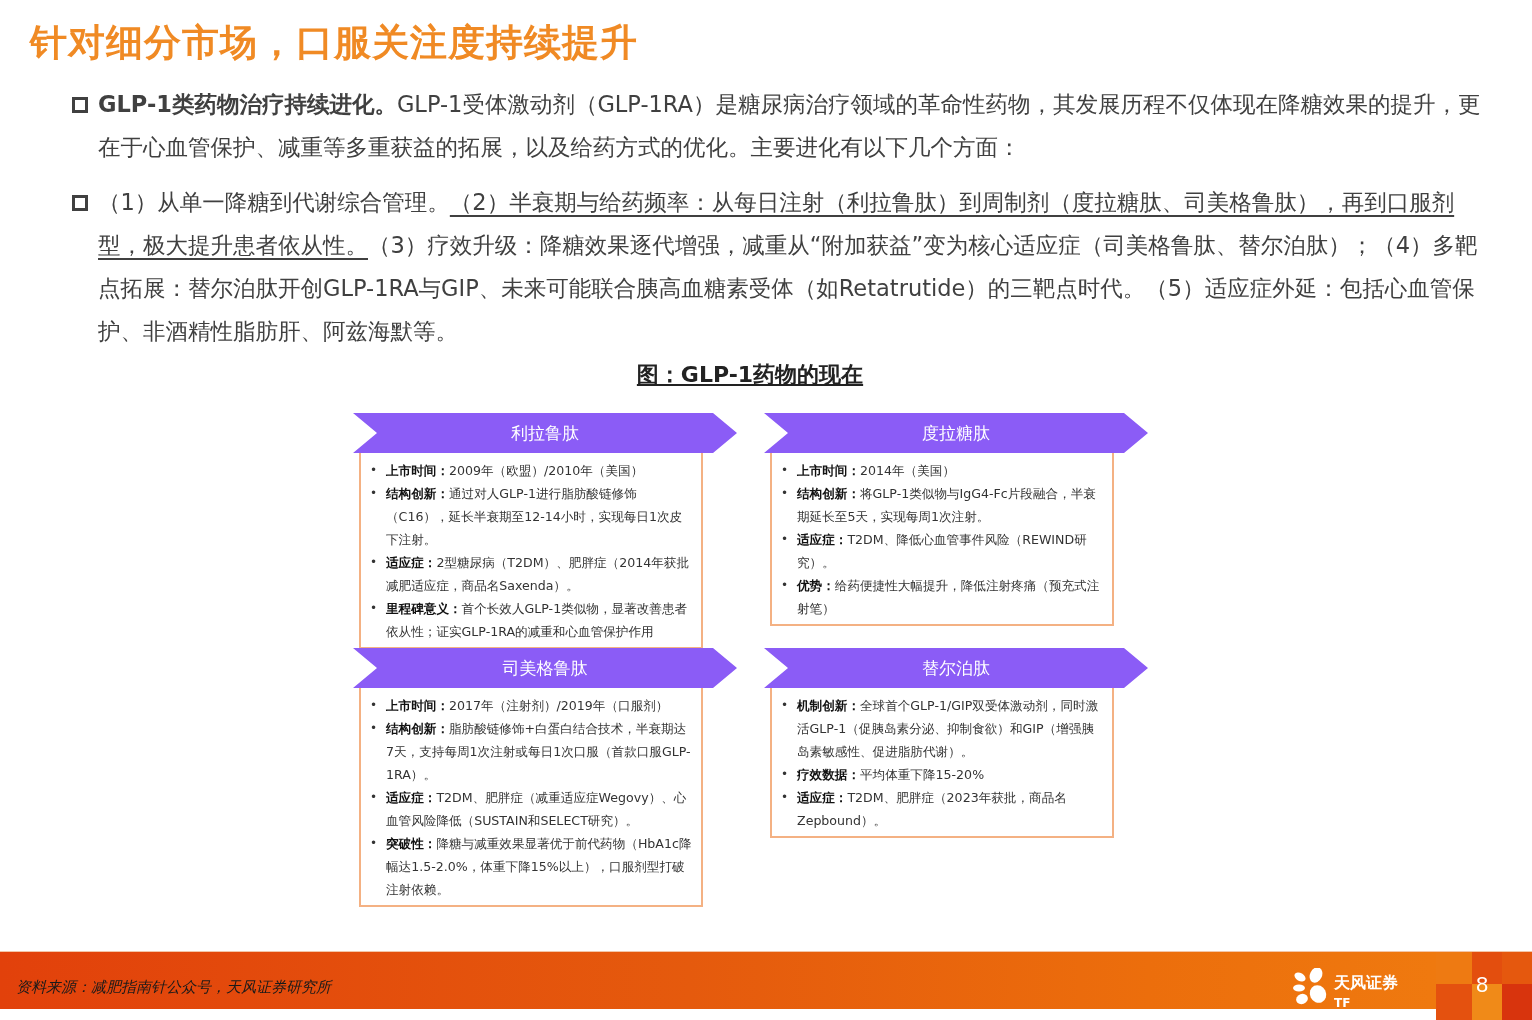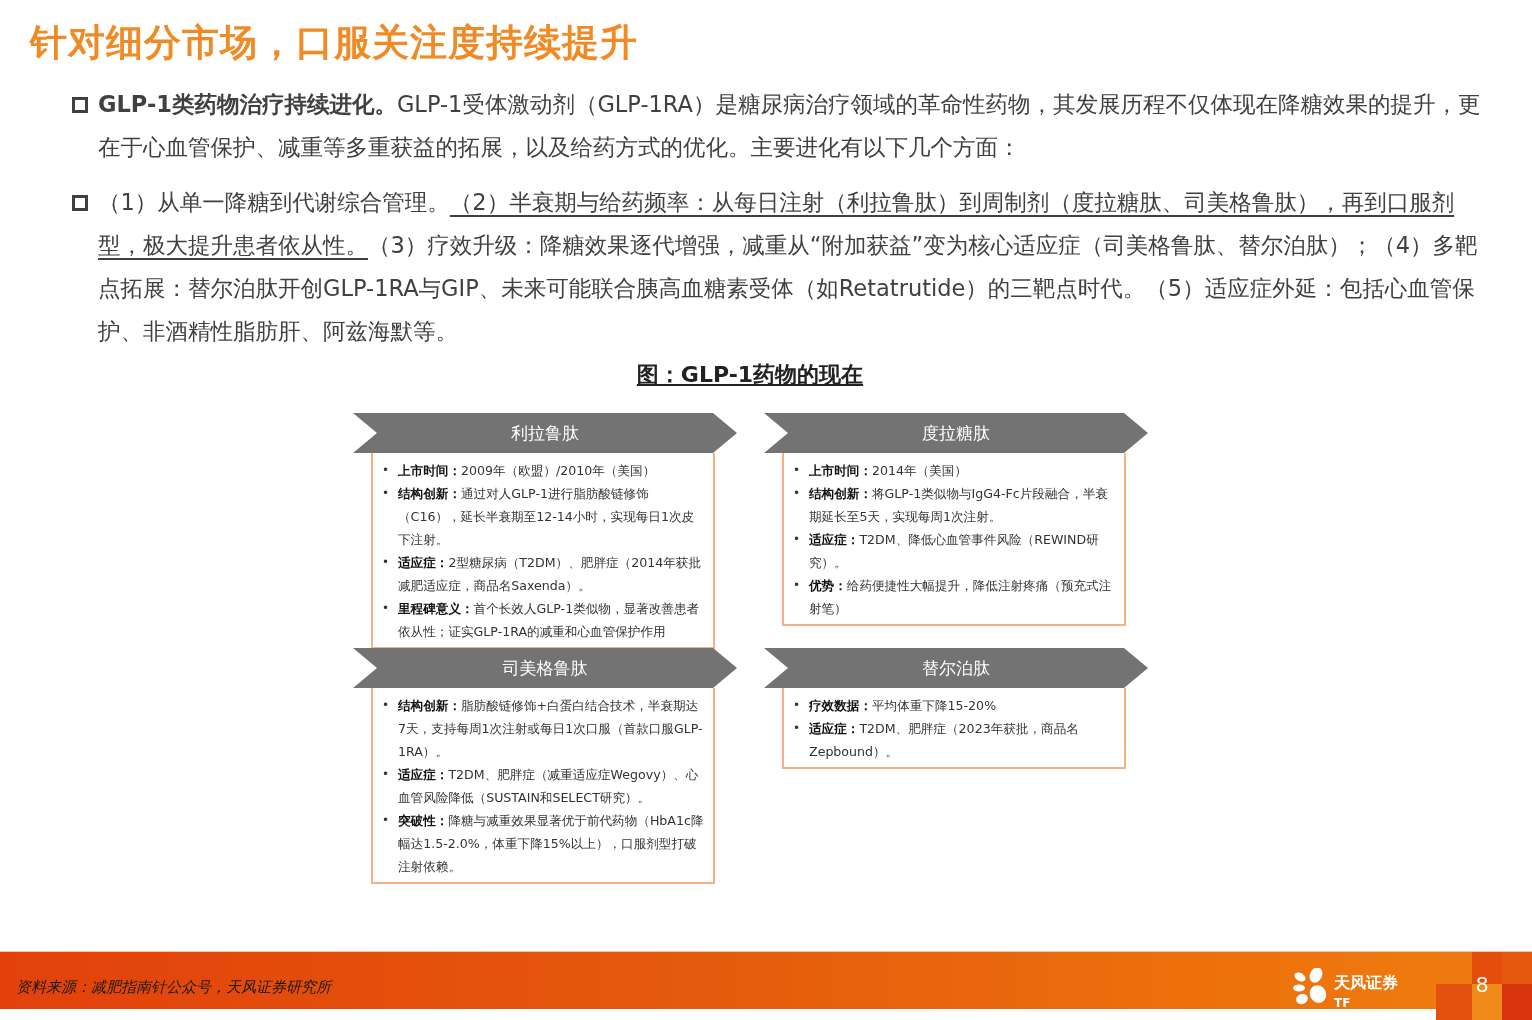--- a/index.html
+++ b/index.html
@@ -31,27 +31,27 @@
   .fig-caption {
     position: absolute; left: 0; width: 1500px; top: 360px; text-align: center;
     font-size: 22px; font-weight: bold; color: #222;
     font-family: "DejaVu Sans", sans-serif;
     text-decoration: underline;
   }
 
   .card { position: absolute; width: 384px; }
   .card-header {
     position: relative; height: 40px; width: 384px;
-    background: #737373;
+    background: #8b5cf6;
     clip-path: polygon(0 0, 360px 0, 384px 20px, 360px 40px, 0 40px, 24px 20px);
     color: #fff; text-align: center; line-height: 40px; font-size: 17px;
     font-family: "DejaVu Sans", sans-serif;
   }
   .card-body {
-    margin-left: 18px; width: 344px;
+    margin-left: 6px; width: 344px;
     border: 2px solid #F4B183; border-top: none;
     padding: 6px 8px 4px 8px; background: #fff;
   }
   .card-body .item {
     position: relative; padding-left: 17px;
     font-size: 12.6px; line-height: 23px; color: #333;
     font-family: "DejaVu Sans", sans-serif;
   }
   .card-body .item::before {
     content: "•"; position: absolute; left: 1px; top: 0; font-size: 12px; color: #333;
@@ -121,29 +121,31 @@
     <div class="item"><span class="k">上市时间</span><span class="k">：</span><span>2014年（美国）</span></div>
     <div class="item"><span class="k">结构创新</span><span class="k">：</span><span>将GLP-1类似物与IgG4-Fc片段融合，半衰期延长至5天，实现每周1次注射。</span></div>
     <div class="item"><span class="k">适应症</span><span class="k">：</span><span>T2DM、降低心血管事件风险（REWIND研究）。</span></div>
     <div class="item"><span class="k">优势</span><span class="k">：</span><span>给药便捷性大幅提升，降低注射疼痛（预充式注射笔）</span></div>
   </div>
 </div>
 
 <div class="card card-3">
   <div class="card-header">司美格鲁肽</div>
   <div class="card-body">
+    <div class="item"><span class="k">上市时间</span><span class="k">：</span><span>2017年（注射剂）/2019年（口服剂）</span></div>
     <div class="item"><span class="k">结构创新</span><span class="k">：</span><span>脂肪酸链修饰+白蛋白结合技术，半衰期达7天，支持每周1次注射或每日1次口服（首款口服GLP-1RA）。</span></div>
     <div class="item"><span class="k">适应症</span><span class="k">：</span><span>T2DM、肥胖症（减重适应症Wegovy）、心血管风险降低（SUSTAIN和SELECT研究）。</span></div>
     <div class="item"><span class="k">突破性</span><span class="k">：</span><span>降糖与减重效果显著优于前代药物（HbA1c降幅达1.5-2.0%，体重下降15%以上），口服剂型打破注射依赖。</span></div>
   </div>
 </div>
 
 <div class="card card-4">
   <div class="card-header">替尔泊肽</div>
   <div class="card-body">
+    <div class="item"><span class="k">机制创新</span><span class="k">：</span><span>全球首个GLP-1/GIP双受体激动剂，同时激活GLP-1（促胰岛素分泌、抑制食欲）和GIP（增强胰岛素敏感性、促进脂肪代谢）。</span></div>
     <div class="item"><span class="k">疗效数据</span><span class="k">：</span><span>平均体重下降15-20%</span></div>
     <div class="item"><span class="k">适应症</span><span class="k">：</span><span>T2DM、肥胖症（2023年获批，商品名Zepbound）。</span></div>
   </div>
 </div>
 
 <div class="footer">
   <div class="footer-source">资料来源：减肥指南针公众号，天风证券研究所</div>
 
   <div class="logo">
     <svg width="40" height="40" viewBox="0 0 40 40" style="position:absolute;left:0;top:0;">

